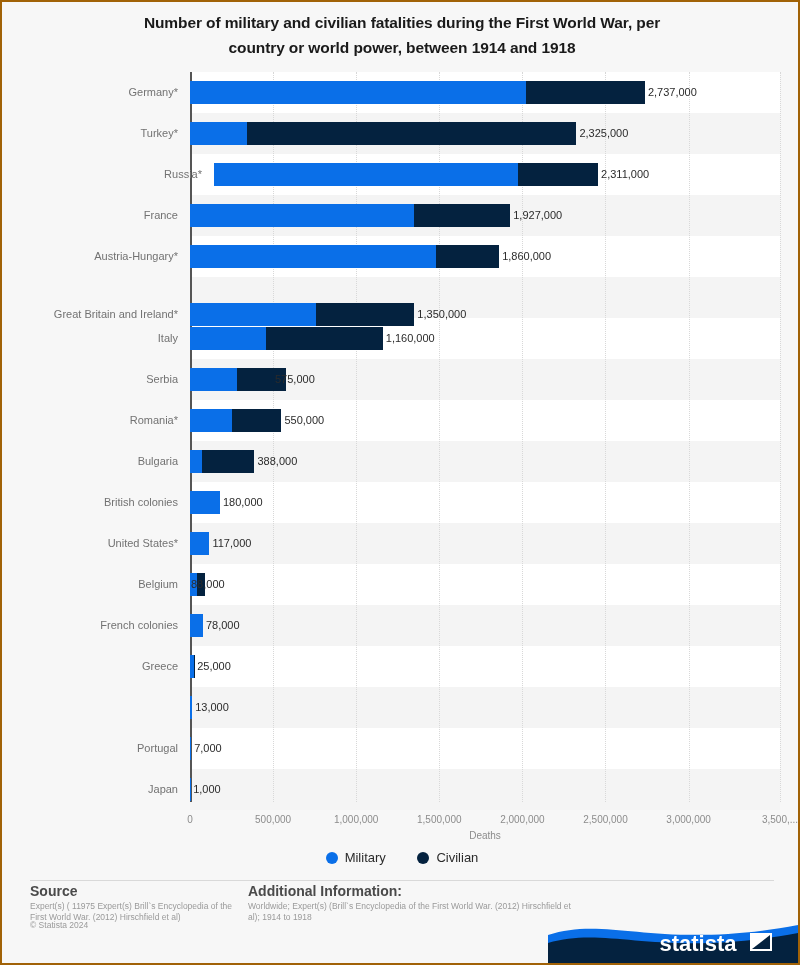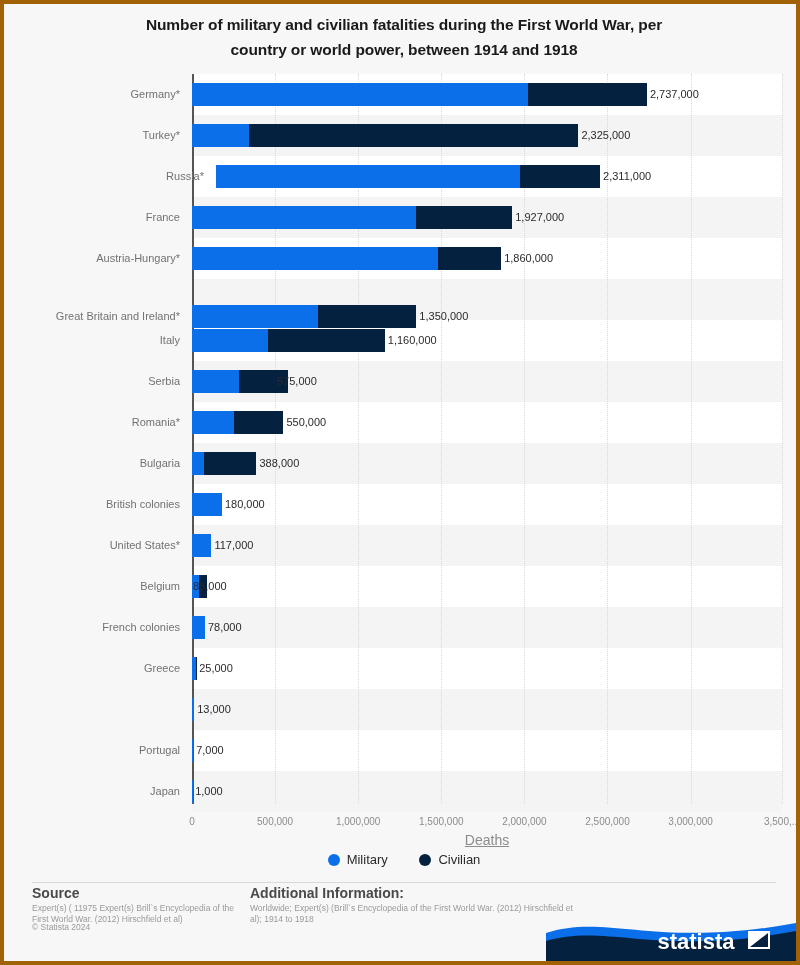--- a/index.html
+++ b/index.html
@@ -8,21 +8,21 @@
     width:800px;height:965px;
     background:#ffffff;
     font-family:"Liberation Sans","DejaVu Sans",sans-serif;
     overflow:hidden;
   }
   .page{
     position:relative;
     width:800px;height:965px;
     background:#f7f7f7;
     box-sizing:border-box;
-    border:4px solid #a16207;
+    border:2px solid #a16207;
     overflow:hidden;
   }
 
   
   .title{
     position:absolute;
     left:60px; top:8px; width:680px;
     text-align:center;
     font-size:15.5px;
     font-weight:bold;
@@ -111,23 +111,22 @@
     position:absolute;
     font-size:10px;
     color:#8c8c8c;
     white-space:nowrap;
     transform:translateX(-50%);
   }
   .xtitle{
     position:absolute;
     left:188px; top:828px; width:590px;
     text-align:center;
-    font-size:14px;
+    font-size:10px;
     color:#8c8c8c;
-    text-decoration:underline;
   }
 
   
   .legend{
     position:absolute;
     left:0; top:848px; width:800px;
     text-align:center;
     font-size:13px;
     color:#2b2b2b;
   }

